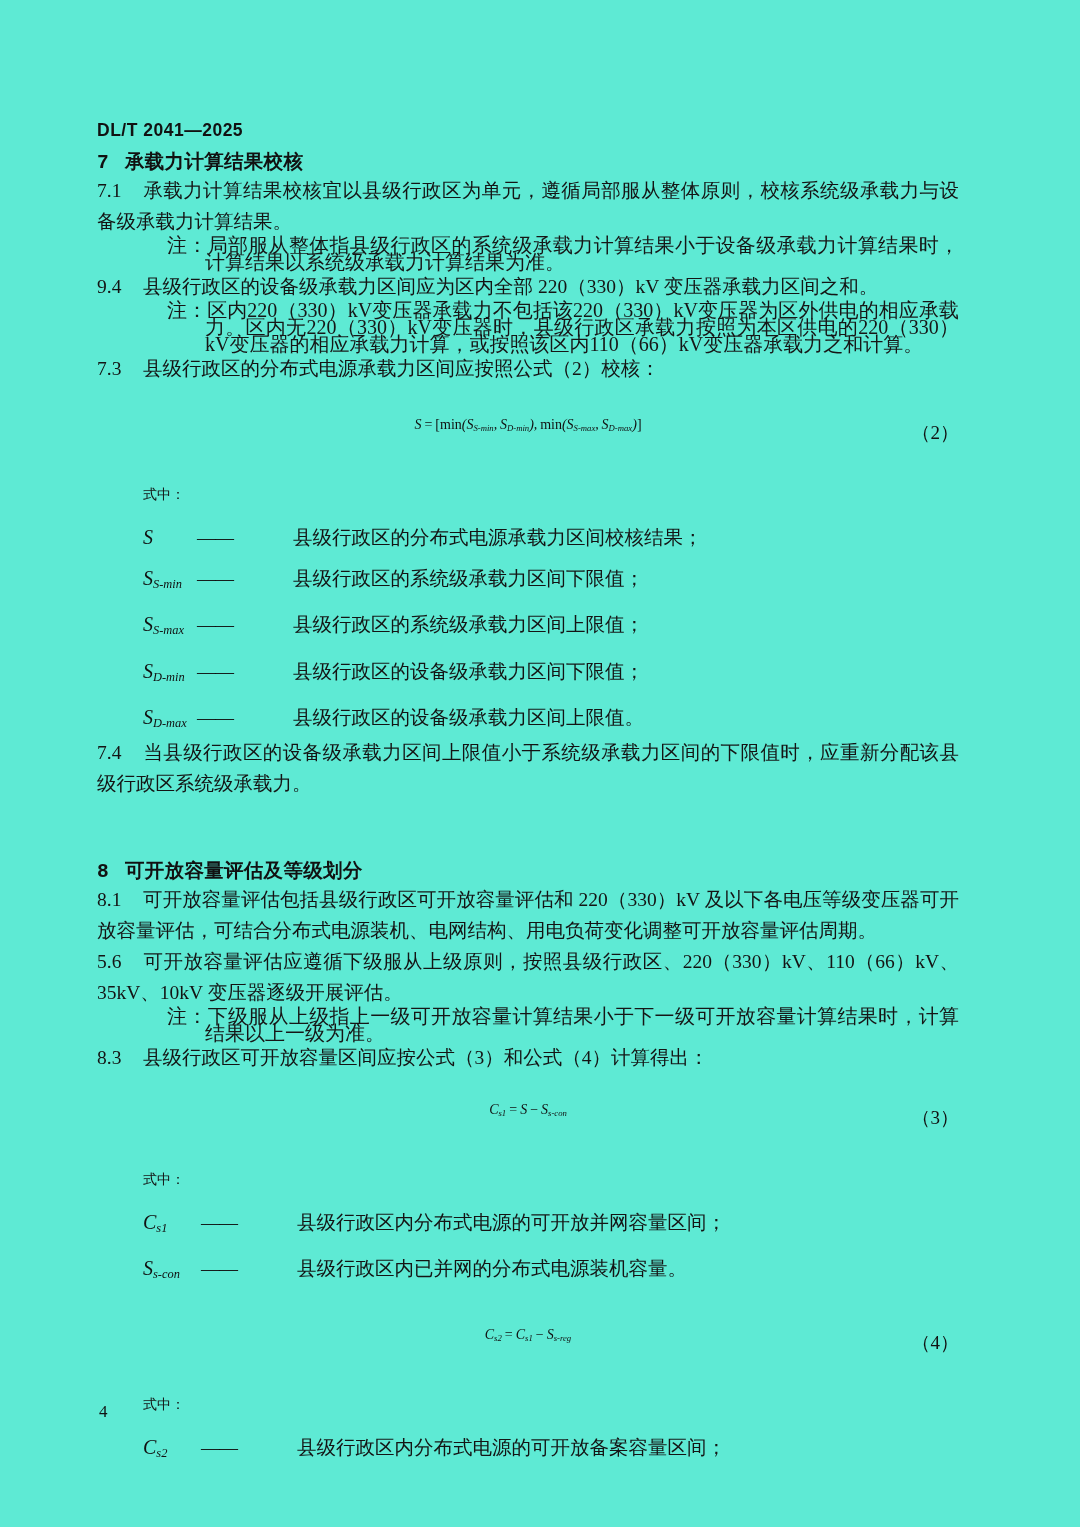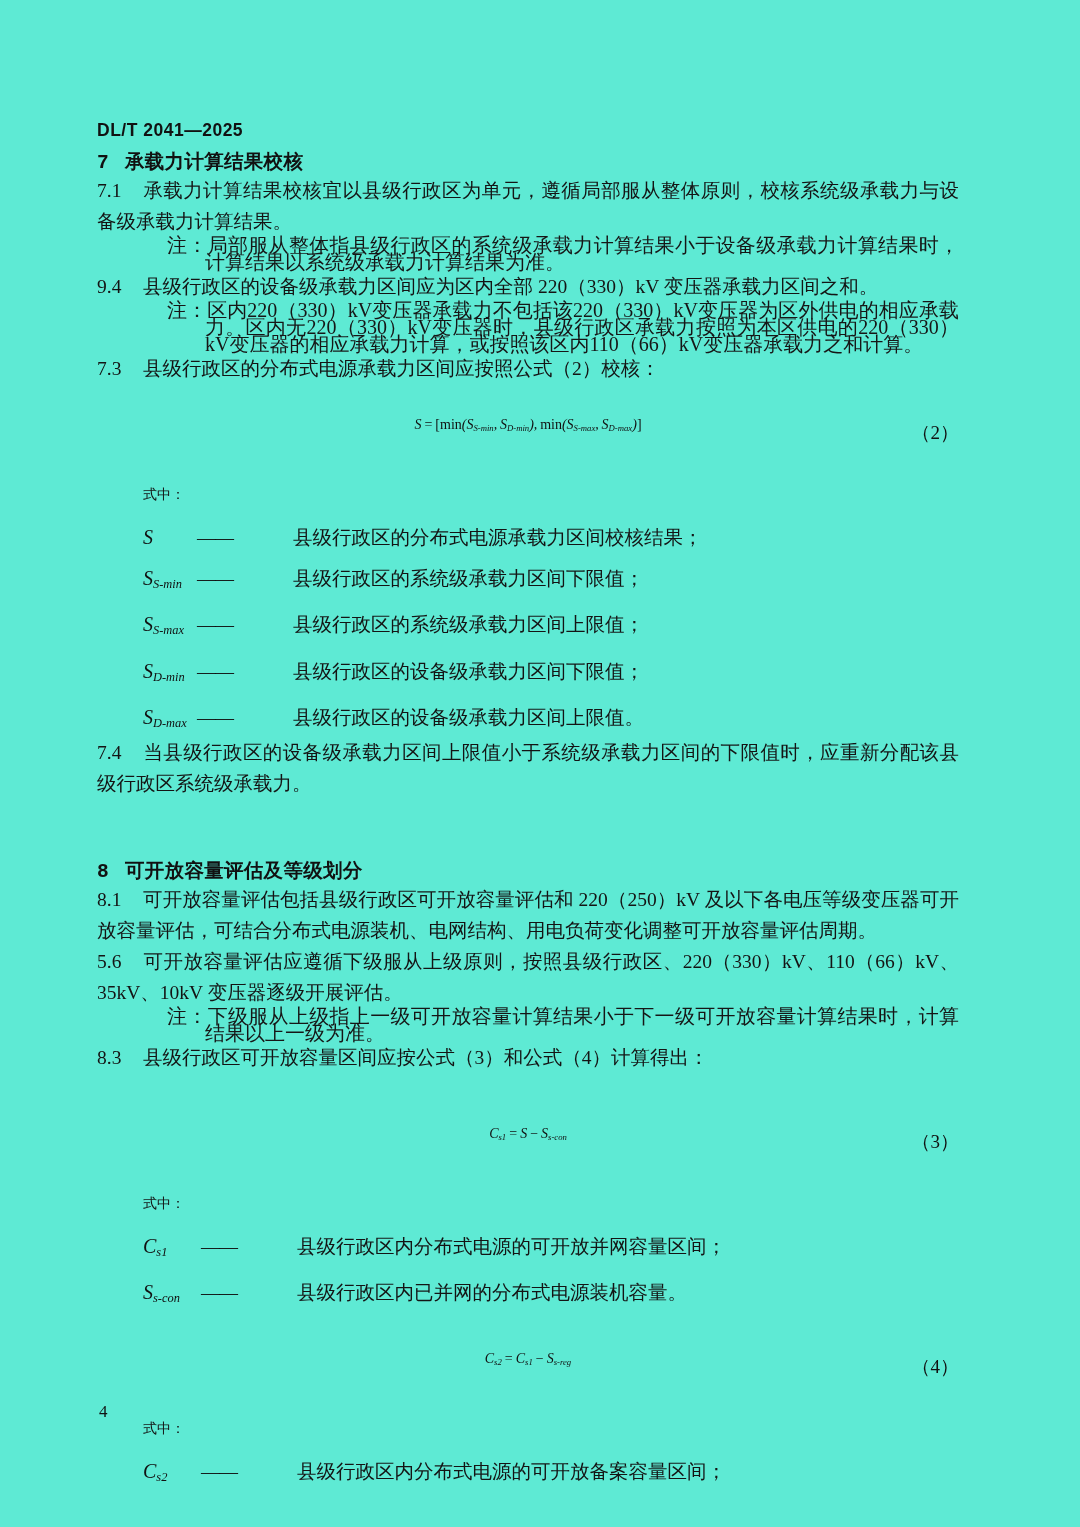--- a/index.html
+++ b/index.html
@@ -261,38 +261,38 @@
 
     <p class="para p74">
       <span class="cnum">7.4</span><span>当县级行政区的设备级承载力区间上限值小于系统级承载力区间的下限值时，应重新分配该县级行政区系统级承载力。</span>
     </p>
 
     <h2 class="clause-head section8-head">
       <span class="num">8</span><span>可开放容量评估及等级划分</span>
     </h2>
 
     <p class="para p81">
-      <span class="cnum">8.1</span><span>可开放容量评估包括县级行政区可开放容量评估和 220（250）kV 及以下各电压等级变压器可开放容量评估，可结合分布式电源装机、电网结构、用电负荷变化调整可开放容量评估周期。</span>
+      <span class="cnum">8.1</span><span>可开放容量评估包括县级行政区可开放容量评估和 220（330）kV 及以下各电压等级变压器可开放容量评估，可结合分布式电源装机、电网结构、用电负荷变化调整可开放容量评估周期。</span>
     </p>
 
     <p class="para p82">
       <span class="cnum">5.6</span><span>可开放容量评估应遵循下级服从上级原则，按照县级行政区、220（330）kV、110（66）kV、35kV、10kV 变压器逐级开展评估。</span>
     </p>
 
     <div class="note-wrap">
       <div class="note-line">
         <span class="note-label">注：</span><span>下级服从上级指上一级可开放容量计算结果小于下一级可开放容量计算结果时，计算结果以上一级为准。</span>
       </div>
     </div>
 
     <p class="para p83">
       <span class="cnum">8.3</span><span>县级行政区可开放容量区间应按公式（3）和公式（4）计算得出：</span>
     </p>
 
-    <div class="formula-row" style="margin-top:42px;">
+    <div class="formula-row" style="margin-top:18px;">
       <div class="formula">
         <span><i>C</i><sub>s1</sub><span class="op">=</span><i>S</i><span class="op">−</span><i>S</i><sub>s-con</sub></span>
       </div>
       <div class="eqnum">（3）</div>
     </div>
 
     <p class="where-label">式中：</p>
 
     <ul class="deflist tight2">
       <li>

